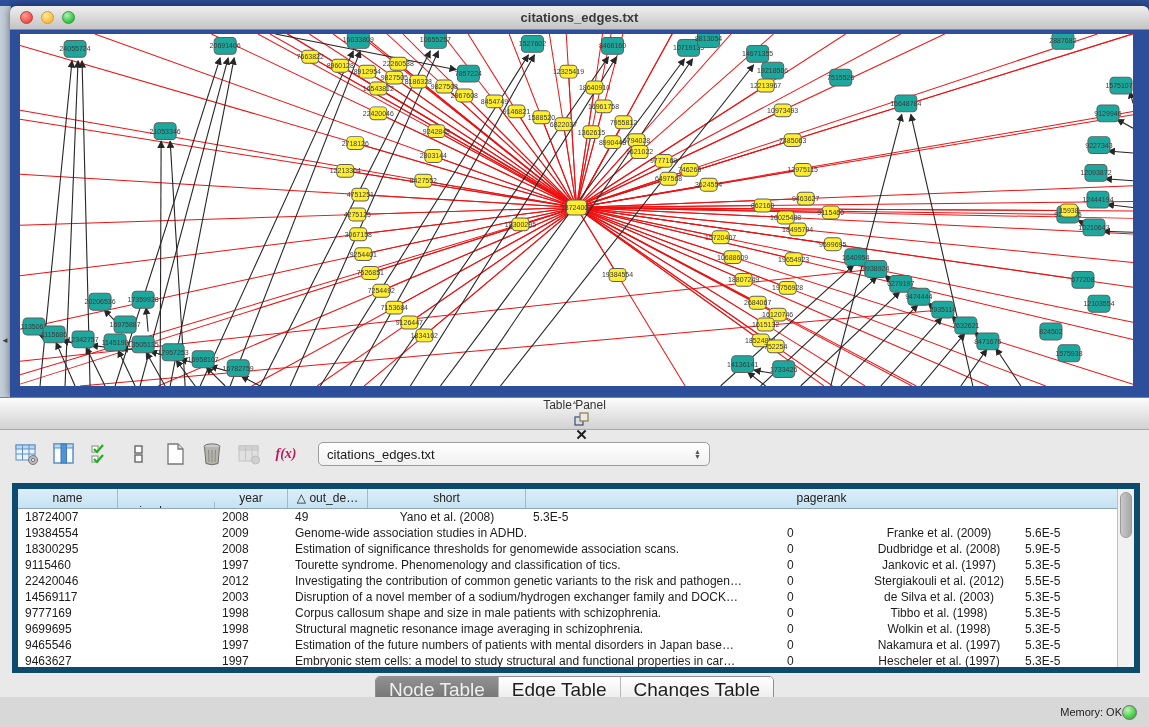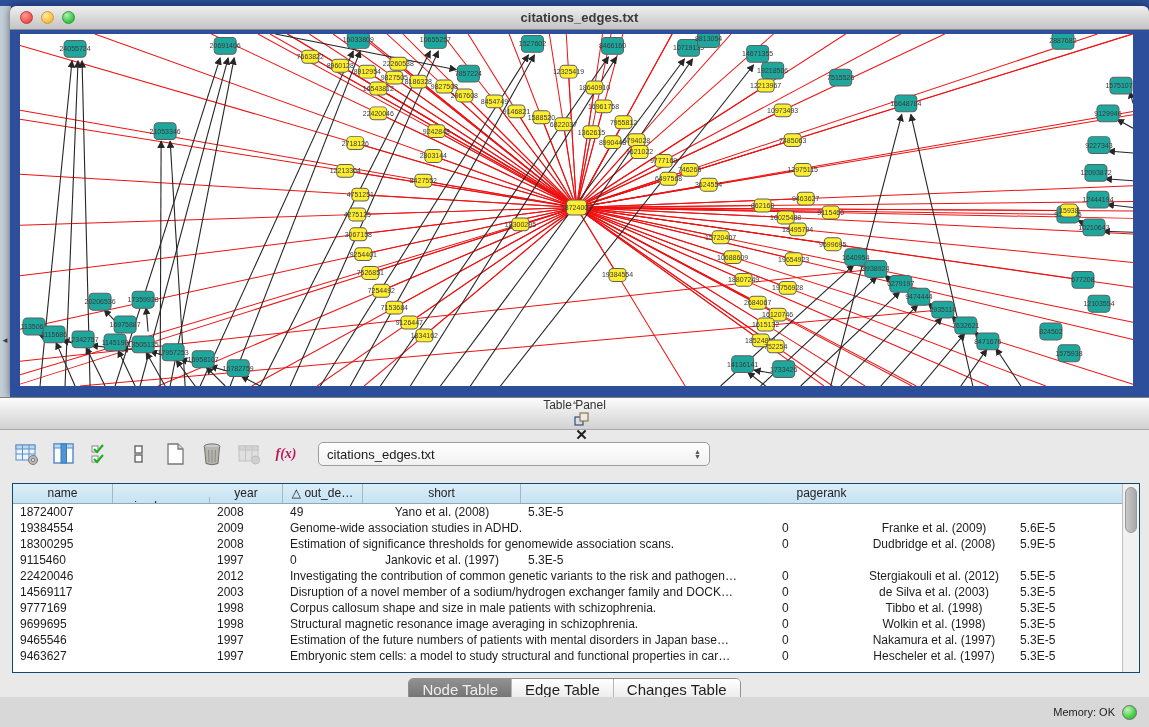--- a/index.html
+++ b/index.html
@@ -31,38 +31,38 @@
   .pclose{font-size:15px;font-weight:bold;color:#1d1d1d;margin-left:14px;}
 
   .pcontent{position:absolute;top:33px;left:0;right:0;bottom:30px;}
   .toolbar{height:46px;display:flex;align-items:center;padding:0 14px;gap:11px;}
   .tbtn{width:26px;height:26px;display:flex;align-items:center;justify-content:center;}
   .fx{font-family:"Liberation Serif",serif;font-style:italic;font-size:14px;color:#be185d;font-weight:bold;}
   .dropdown{margin-left:8px;width:392px;height:24px;border:1px solid #9d9d9d;border-radius:5px;background:linear-gradient(#ffffff,#f1f1f1);display:flex;align-items:center;padding:0 8px;box-sizing:border-box;box-shadow:inset 0 1px 0 #fff;}
   .dropdown .dval{flex:1;font-size:13px;color:#1b1b1b;}
   .stepper{display:flex;flex-direction:column;line-height:5px;font-size:7px;color:#555;}
 
-  .twrap{position:absolute;left:12px;right:9px;top:52px;height:190px;background:#fff;border:1px solid #0c4a6e;box-sizing:border-box;overflow:hidden;}
+  .twrap{position:absolute;left:12px;right:9px;top:52px;height:190px;background:#fff;border:6px solid #0c4a6e;box-sizing:border-box;overflow:hidden;}
   .tgrid{position:absolute;left:0;top:0;right:16px;bottom:0;}
   .thead{display:flex;height:20px;background:linear-gradient(#dceef9,#c5e2f2);border-bottom:1px solid #8fa8b8;box-sizing:border-box;}
   .th{font-size:12px;color:#222;text-align:center;line-height:19px;border-right:1px solid #9fb9c9;box-sizing:border-box;overflow:hidden;white-space:nowrap;}
   .trow{display:flex;height:16px;}
   .td{font-size:12px;color:#1c1c1c;line-height:16px;padding-left:7px;box-sizing:border-box;overflow:hidden;white-space:nowrap;}
   .c0{width:100px;}.c1{width:97px;margin-top:13px;}.c2{width:73px;}.c3{width:492px;}.c4{width:80px;}.c5{width:158px;}.c6{flex:1;}
   .td.c5{text-align:center;padding-left:0;}
   .vscroll{position:absolute;right:0;top:0;bottom:0;width:16px;background:#f1f1f1;border-left:1px solid #c0c0c0;}
   .vthumb{position:absolute;left:2px;right:2px;top:3px;height:46px;border-radius:6px;background:linear-gradient(90deg,#c9c9c9,#a8a8a8);border:1px solid #9a9a9a;box-sizing:border-box;}
 
   .tabsrow{position:absolute;left:0;right:0;top:246px;height:26px;display:flex;justify-content:center;align-items:center;}
   .seg{display:flex;border:1px solid #8f8f8f;border-radius:5px;overflow:hidden;box-shadow:0 1px 1px rgba(255,255,255,.8);}
-  .tab{padding:2px 13px 3px;font-size:15px;background:linear-gradient(#ffffff,#e9e9e9);color:#1e1e1e;border-left:1px solid #b7b7b7;}
+  .tab{padding:2px 13px 3px;font-size:19px;background:linear-gradient(#ffffff,#e9e9e9);color:#1e1e1e;border-left:1px solid #b7b7b7;text-decoration:underline;}
   .tab:first-child{border-left:none;}
   .tab.active{background:linear-gradient(#919191,#6f6f6f);color:#f0f0f0;}
 
-  .statusbar{position:absolute;left:0;right:0;bottom:0;height:30px;display:flex;align-items:center;justify-content:flex-end;padding-right:12px;gap:7px;background:#d8d8d8;}
+  .statusbar{position:absolute;left:0;right:0;bottom:0;height:30px;display:flex;align-items:center;justify-content:flex-end;padding-right:12px;background:#d8d8d8;}
   .memlabel{font-size:11px;color:#222;}
   .memdot{width:15px;height:15px;border-radius:50%;background:radial-gradient(circle at 35% 30%,#c2f5ba,#46cf46 60%,#2aa82a);border:1px solid #6d6d6d;box-sizing:border-box;}
 </style>
 </head>
 <body>
 
 <div class="screen">
 
   <div class="desktop">
     <div class="left-strip">
@@ -841,20 +841,21 @@
                 <div class="td c2">2008</div>
                 <div class="td c3">Estimation of significance thresholds for genomewide association scans.</div>
                 <div class="td c4">0</div>
                 <div class="td c5">Dudbridge et al. (2008)</div>
                 <div class="td c6">5.9E-5</div>
               </div>
               <div class="trow">
                 <div class="td c0">9115460</div>
                 <div class="td c1">2</div>
                 <div class="td c2">1997</div>
+                <div class="td c3">Tourette syndrome. Phenomenology and classification of tics.</div>
                 <div class="td c4">0</div>
                 <div class="td c5">Jankovic et al. (1997)</div>
                 <div class="td c6">5.3E-5</div>
               </div>
               <div class="trow">
                 <div class="td c0">22420046</div>
                 <div class="td c1">2</div>
                 <div class="td c2">2012</div>
                 <div class="td c3">Investigating the contribution of common genetic variants to the risk and pathogen…</div>
                 <div class="td c4">0</div>

